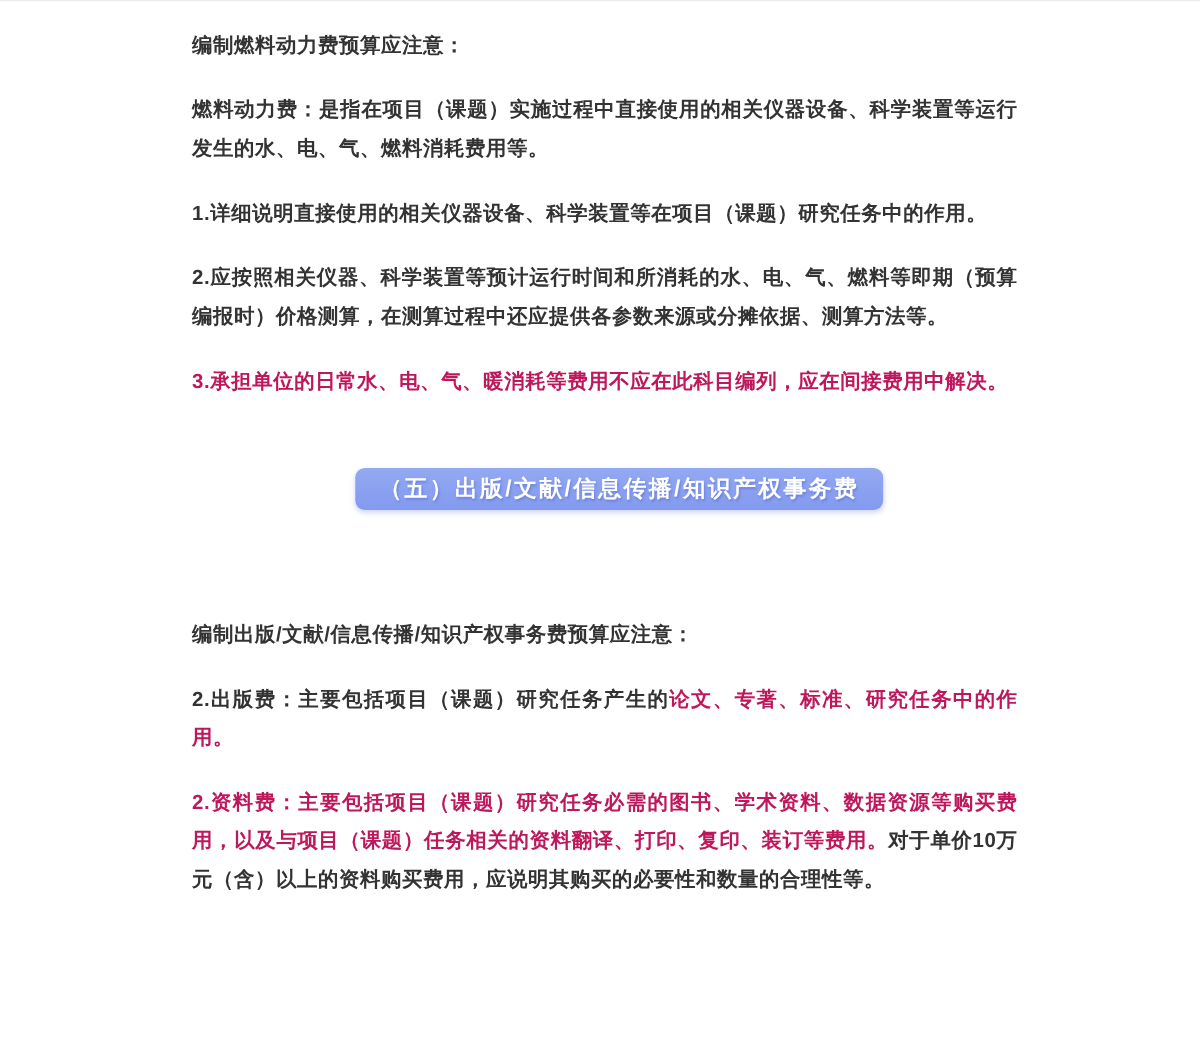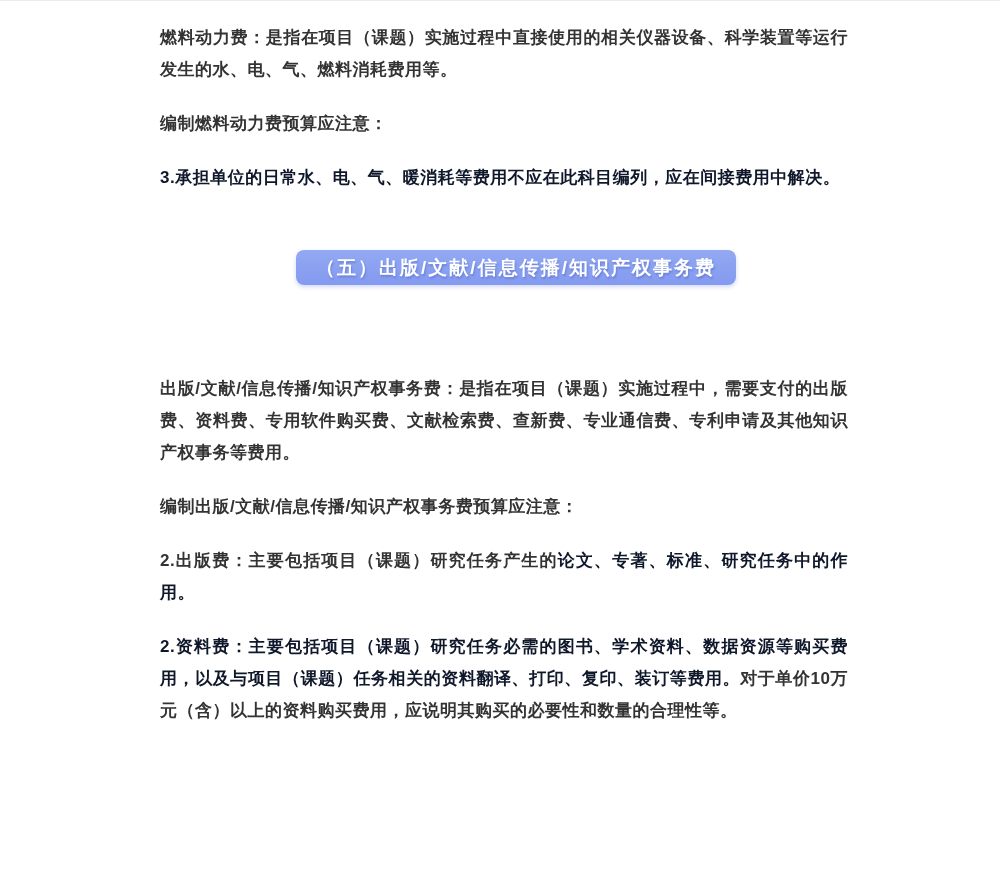--- a/index.html
+++ b/index.html
@@ -17,21 +17,21 @@
   }
   .para {
     font-size: 17px;
     line-height: 32px;
     font-weight: bold;
     color: #333333;
     letter-spacing: 0.5px;
     text-align: justify;
     margin: 0 0 22px 0;
   }
-  .blue { color: #0f172a; }
+  .blue { color: #be185d; }
   .para .seg { display: inline; }
   .banner-wrap {
     text-align: center;
     margin: 56px 0 88px 0;
   }
   .banner {
     display: inline-block;
     background: linear-gradient(180deg, #93a9f2 0%, #839af0 100%);
     color: #ffffff;
     font-size: 19px;
@@ -43,34 +43,35 @@
     text-shadow: 1px 2px 2px rgba(90, 110, 200, 0.6);
     box-shadow: 0 2px 4px rgba(150, 168, 235, 0.45);
     margin-left: 24px;
   }
 </style>
 </head>
 <body>
 
 <div class="article">
 
+  <p class="para">编制燃料动力费预算应注意：</p>
+
   <p class="para">燃料动力费：是指在项目（课题）实施过程中直接使用的相关仪器设备、科学装置等运行发生的水、电、气、燃料消耗费用等。</p>
 
-  <p class="para">编制燃料动力费预算应注意：</p>
+  <p class="para">1.详细说明直接使用的相关仪器设备、科学装置等在项目（课题）研究任务中的作用。</p>
 
-
+  <p class="para">2.应按照相关仪器、科学装置等预计运行时间和所消耗的水、电、气、燃料等即期（预算编报时）价格测算，在测算过程中还应提供各参数来源或分摊依据、测算方法等。</p>
 
   <p class="para blue">3.承担单位的日常水、电、气、暖消耗等费用不应在此科目编列，应在间接费用中解决。</p>
 
 
   <div class="banner-wrap">
     <span class="banner">（五）出版/文献/信息传播/知识产权事务费</span>
   </div>
 
-  <p class="para">出版/文献/信息传播/知识产权事务费：是指在项目（课题）实施过程中，需要支付的出版费、资料费、专用软件购买费、文献检索费、查新费、专业通信费、专利申请及其他知识产权事务等费用。</p>
 
   <p class="para">编制出版/文献/信息传播/知识产权事务费预算应注意：</p>
 
   <p class="para"><span class="seg">2.出版费：主要包括项目（课题）研究任务产生的</span><span class="seg blue">论文、专著、标准、研究任务中的作用。</span></p>
 
   <p class="para"><span class="seg blue">2.资料费：主要包括项目（课题）研究任务必需的图书、学术资料、数据资源等购买费用，以及与项目（课题）任务相关的资料翻译、打印、复印、装订等费用。</span><span class="seg">对于单价10万元（含）以上的资料购买费用，应说明其购买的必要性和数量的合理性等。</span></p>
 
 </div>
 
 </body></html>

